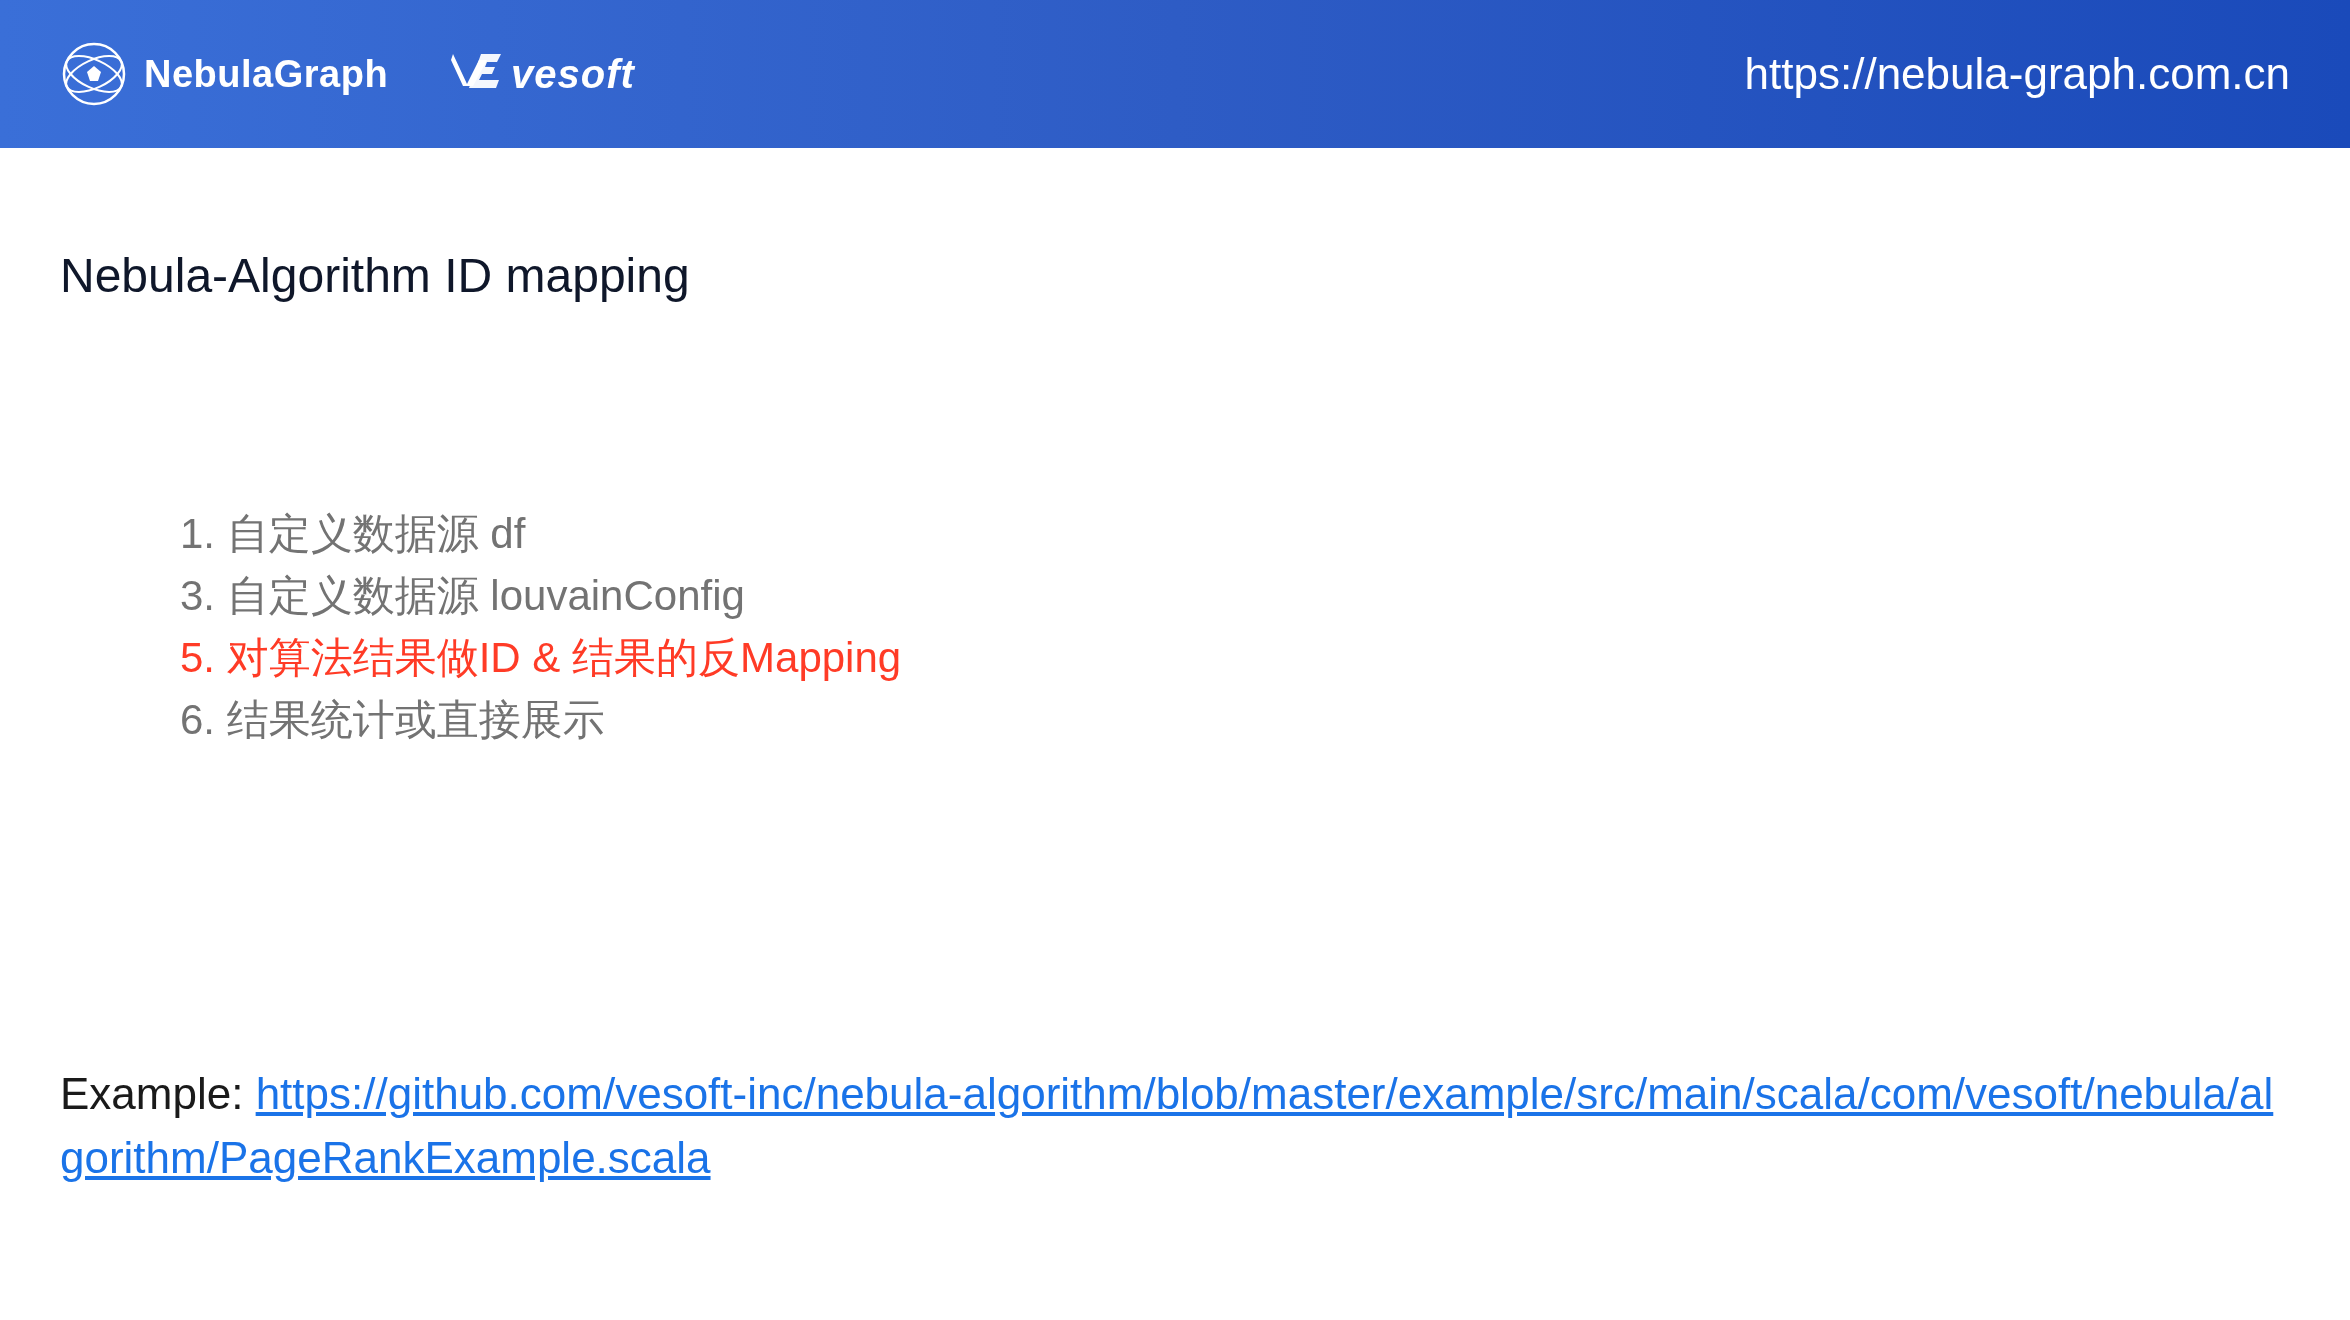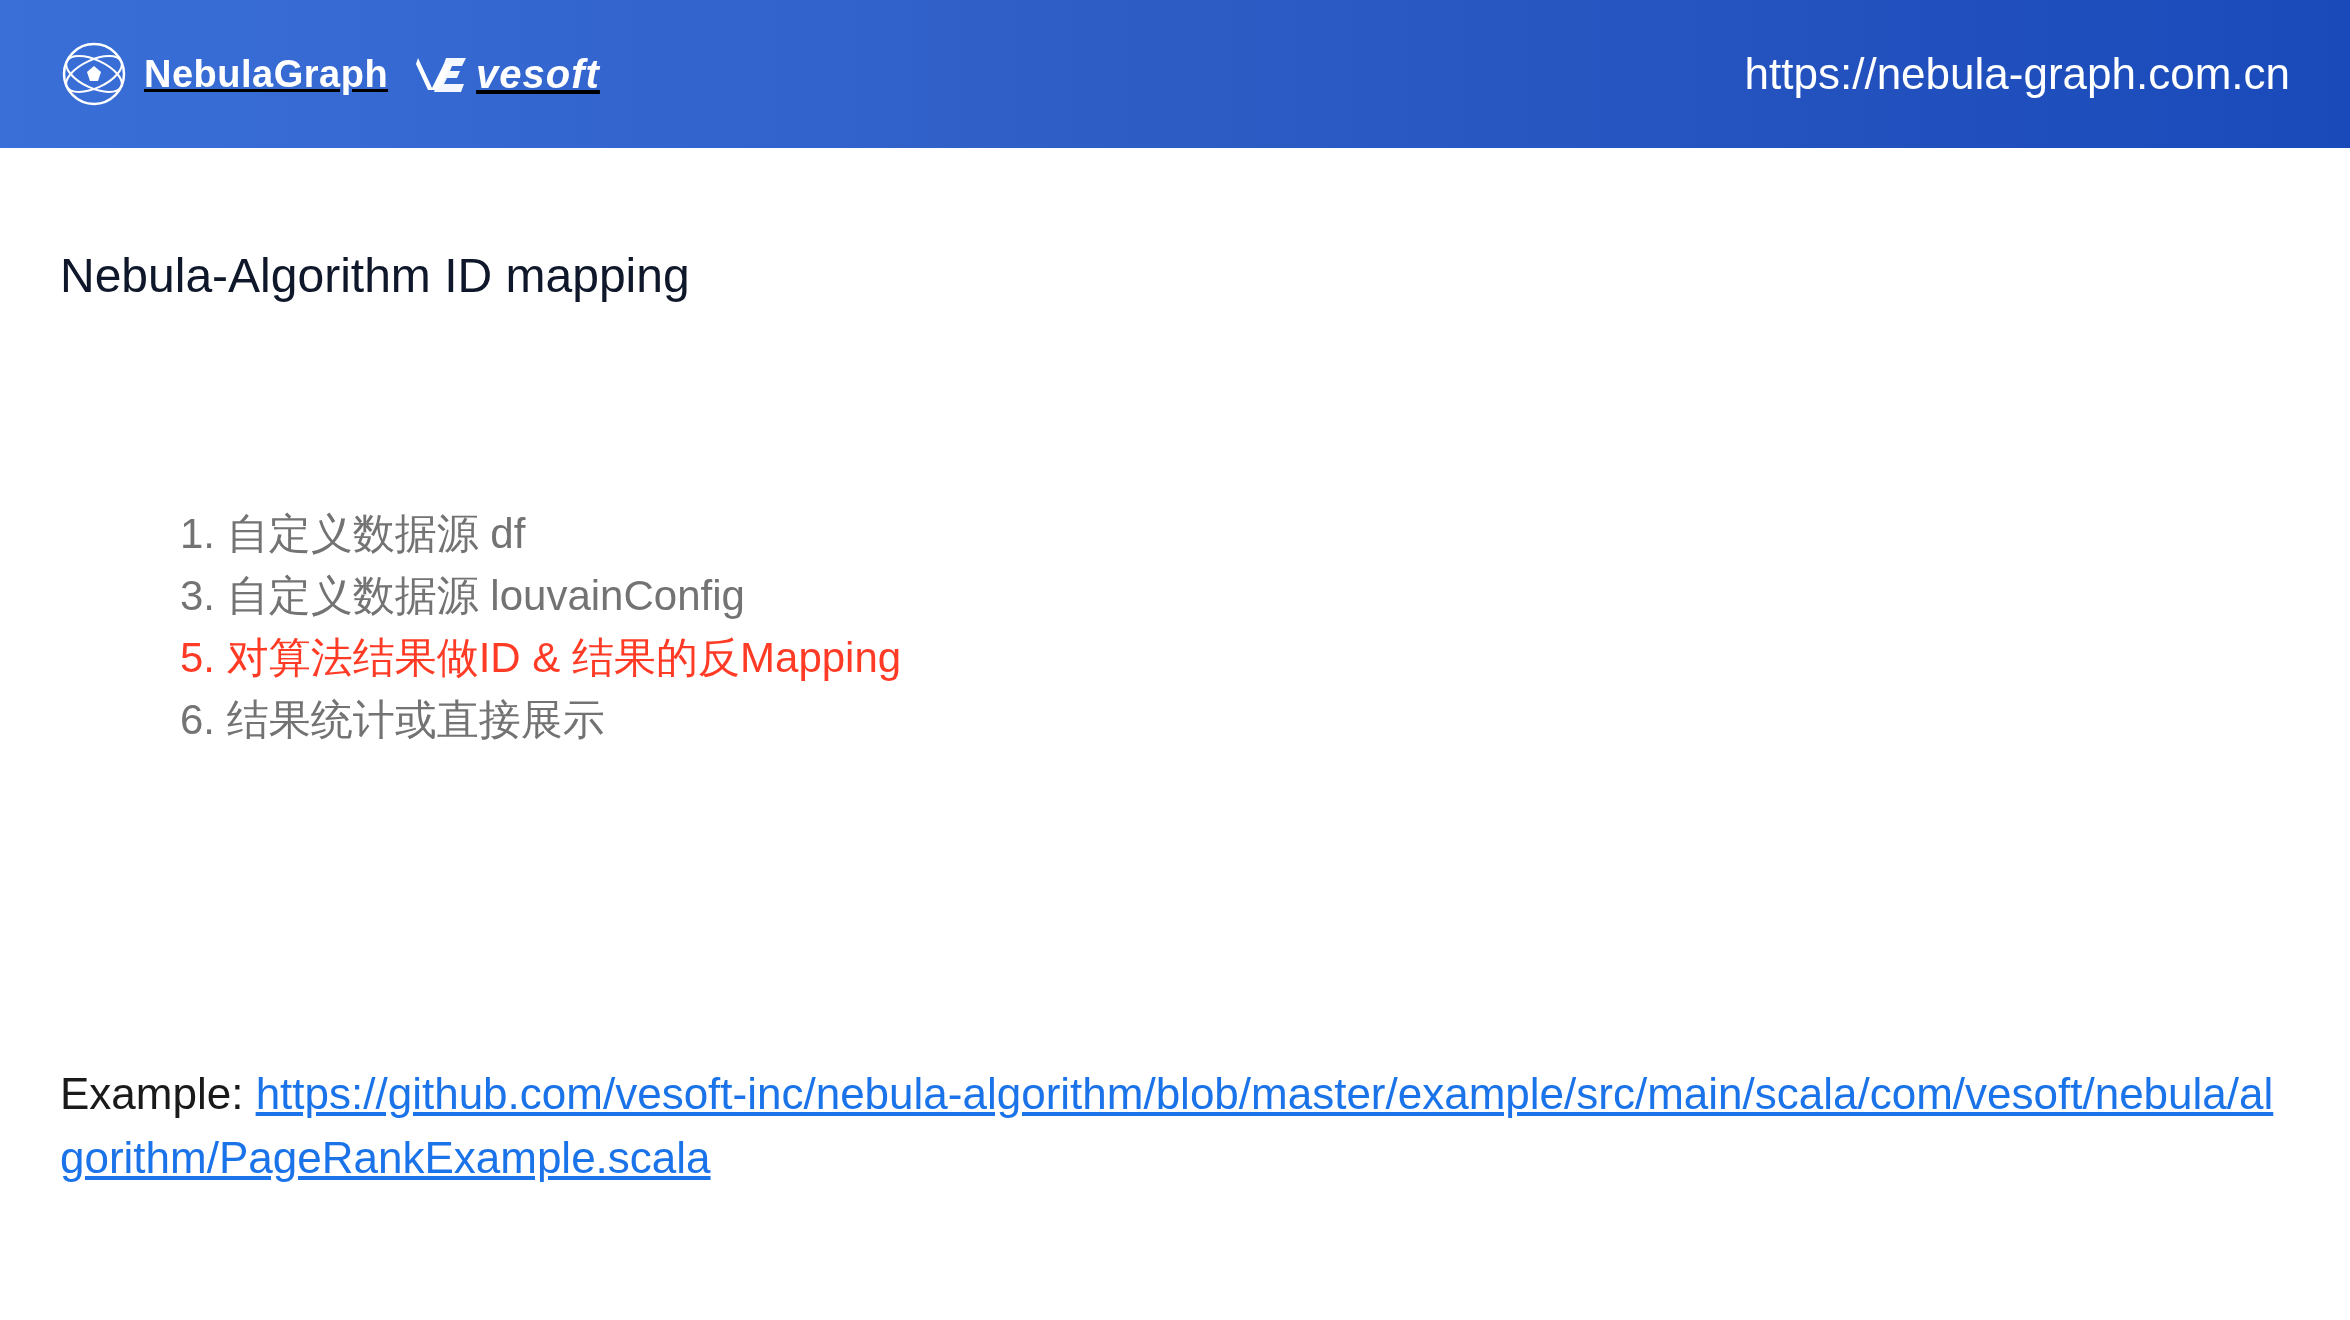--- a/index.html
+++ b/index.html
@@ -19,41 +19,39 @@
       height: 148px;
       background: linear-gradient(90deg, #3a6fd8 0%, #2e5cc5 50%, #1a4aba 100%);
       display: flex;
       align-items: center;
       justify-content: space-between;
       padding: 0 60px 0 60px;
     }
     .header-left {
       display: flex;
       align-items: center;
-      gap: 28px;
-      text-decoration: underline;
+      gap: 63px;
     }
     .nebula-logo {
       display: flex;
       align-items: center;
       gap: 16px;
     }
     .nebula-icon {
       width: 68px;
       height: 68px;
     }
     .nebula-text {
       color: #ffffff;
       font-size: 38px;
       font-weight: 700;
       letter-spacing: 0.5px;
     }
     .vesoft-logo {
       display: flex;
-      align-items: center;
       gap: 10px;
     }
     .vesoft-icon {
       width: 50px;
       height: 36px;
     }
     .vesoft-text {
       color: #ffffff;
       font-size: 40px;
       font-weight: 700;

